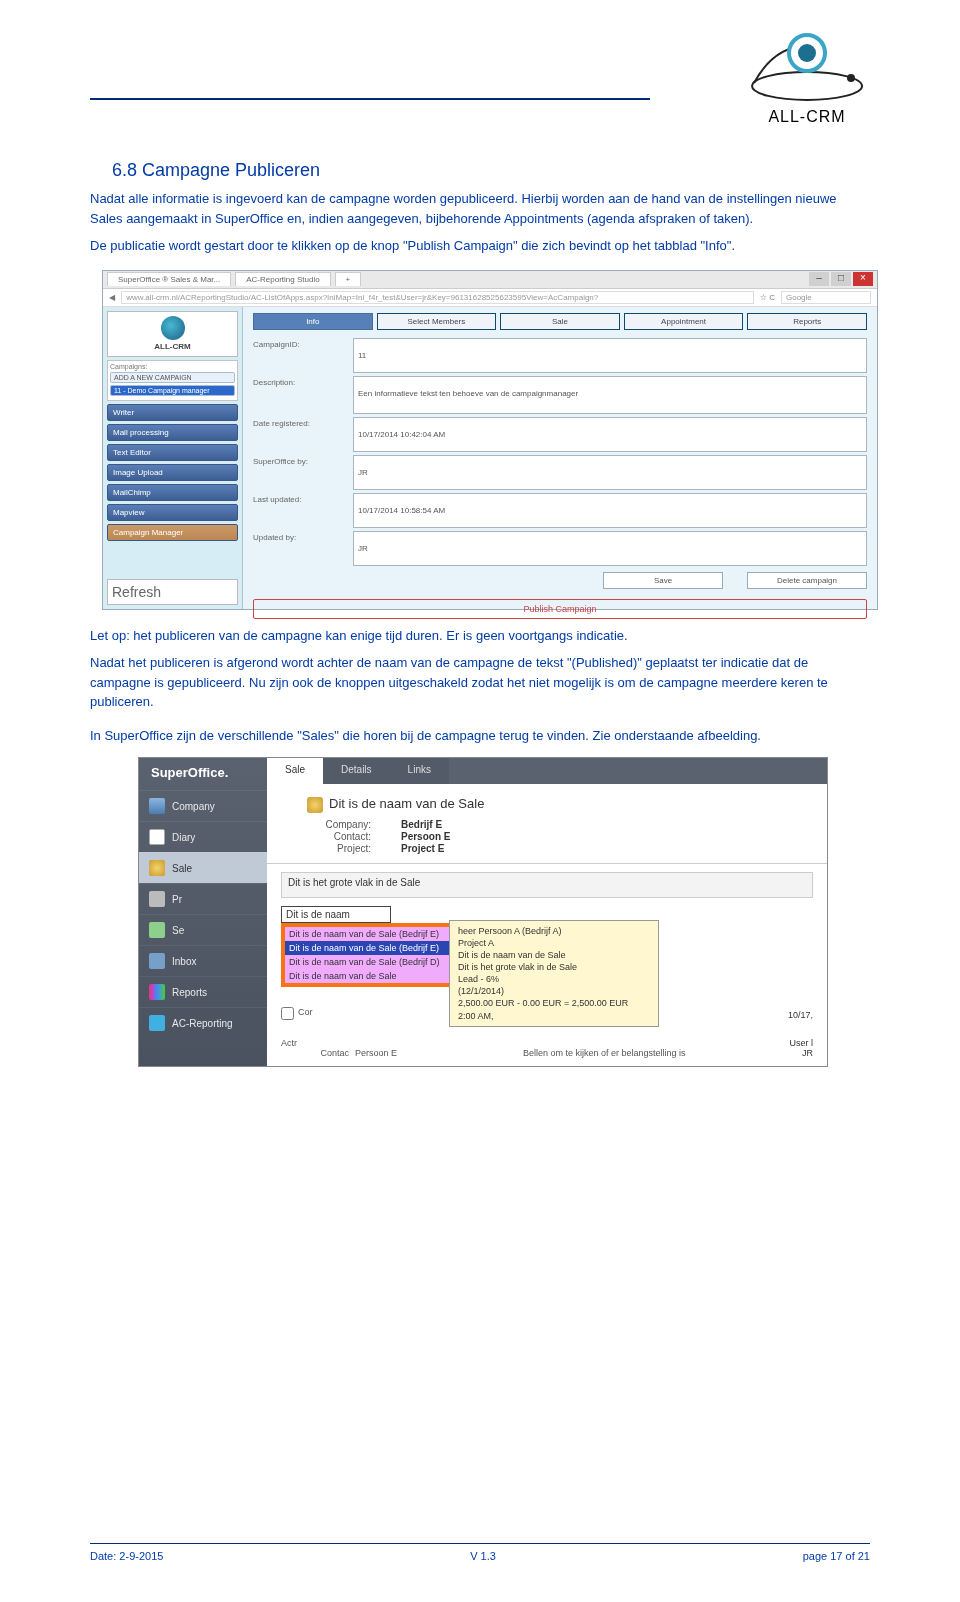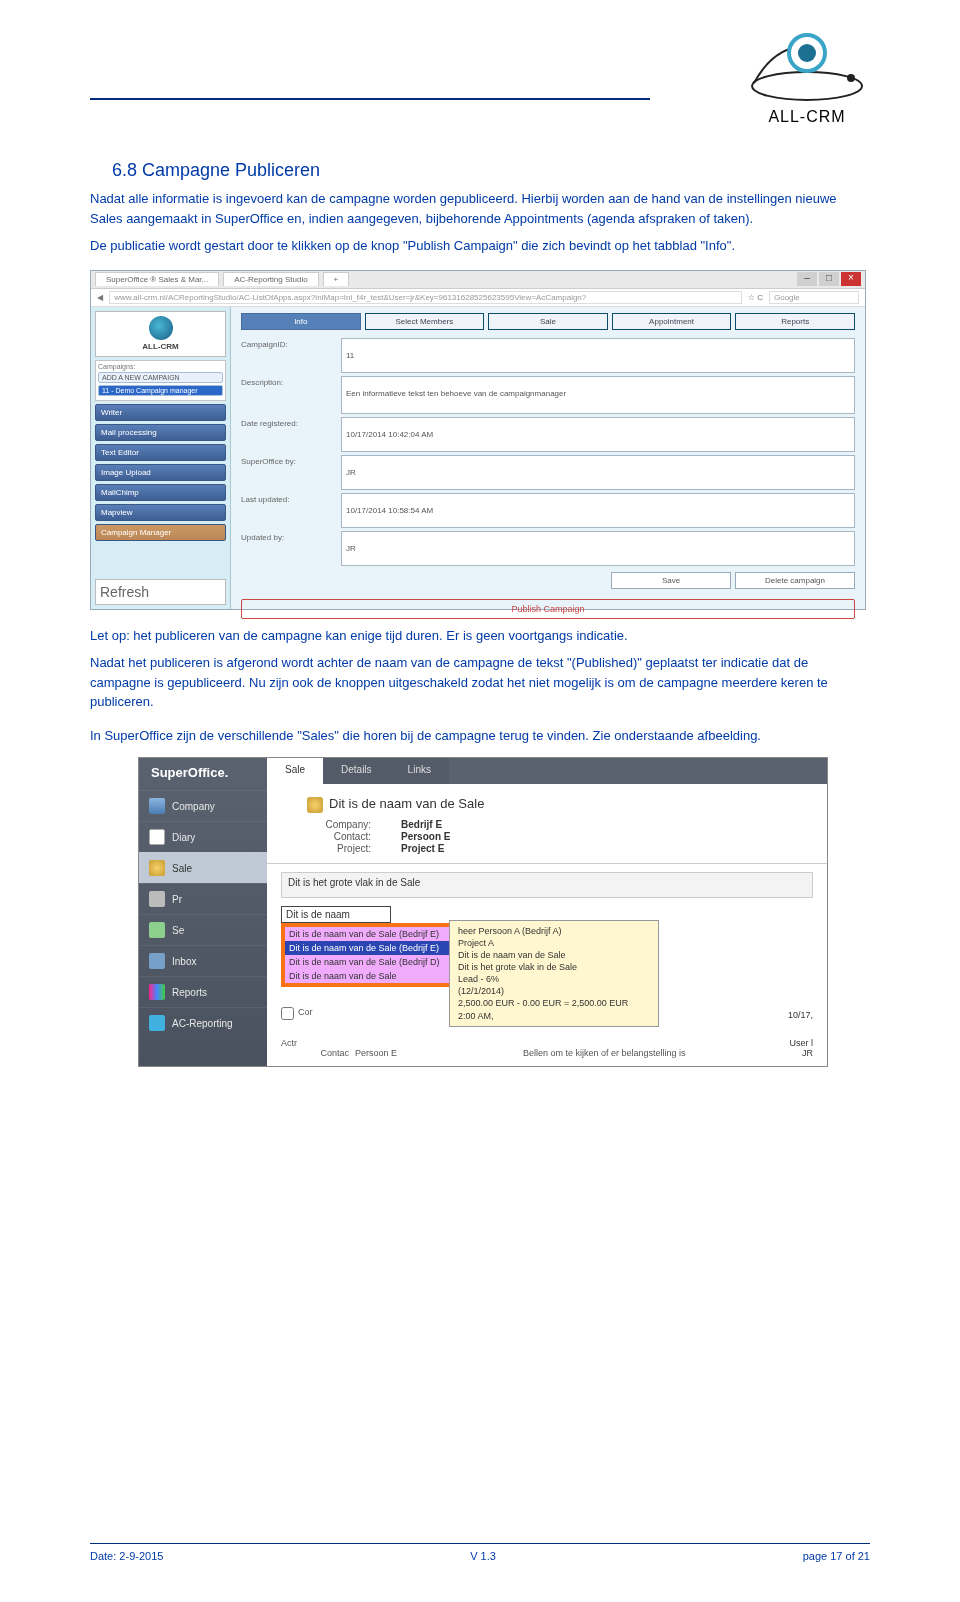--- a/index.html
+++ b/index.html
@@ -47,21 +47,21 @@
   }
   
   .shot1 {
     border: 1px solid #9ab;
     width: 776px;
     height: 340px;
     font-size: 9px;
     color: #555;
     background: #fff;
     position: relative;
-    margin: 14px 0 16px 0;
+    margin: 14px 0 16px 12px;
   }
   .shot1-titlebar {
     height: 18px;
     background: #e9e9e9;
     border-bottom: 1px solid #ccc;
     display: flex;
     align-items: center;
     padding: 0 4px;
   }
   .shot1-titlebar .tab {
@@ -210,21 +210,21 @@
     border: 1px solid #a8b6c4;
     background: #fff;
     padding: 12px 4px;
     font-size: 8px;
     color: #555;
     min-height: 12px;
   }
   .form-row .fld.tall { min-height: 38px; }
   .btnrow {
     display: flex;
-    gap: 4px;
+    gap: 24px;
     justify-content: flex-end;
     margin: 6px 0;
   }
   .btnrow .b {
     border: 1px solid #9ab;
     padding: 3px 14px;
     font-size: 8px;
     color: #555;
     background: #fff;
     min-width: 120px;

